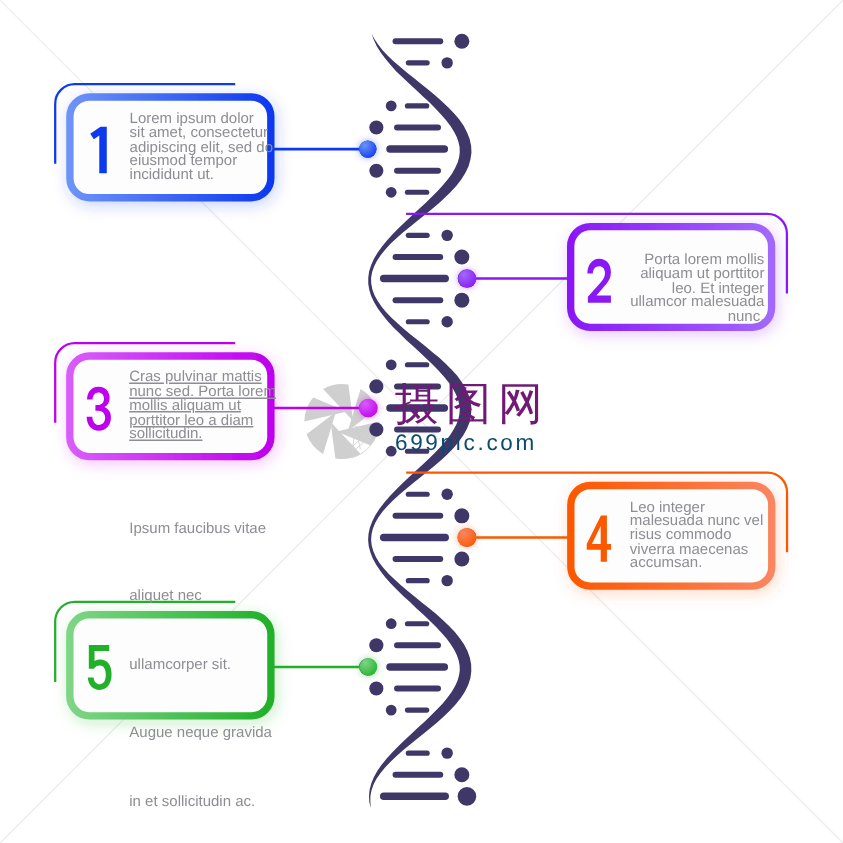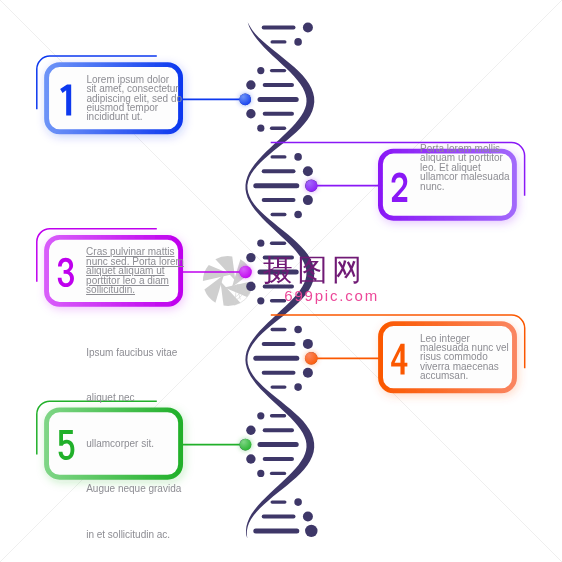--- a/index.html
+++ b/index.html
@@ -2,21 +2,21 @@
 <html><head>
 <meta charset="utf-8">
 <style>
 html,body{margin:0;padding:0;background:#fff;}
 body{width:562px;height:562px;overflow:hidden;font-family:"Liberation Sans",sans-serif;}
 #stage{position:relative;width:562px;height:562px;background:#fff;}
 #stage > svg{position:absolute;left:0;top:0;}
 .txt{position:absolute;display:flex;flex-direction:column;justify-content:center;font-size:10px;line-height:9.4px;color:#8d8d93;}
 .txt span{display:block;white-space:nowrap;}
 .wm-cn{position:absolute;left:262.8px;top:254.8px;font-size:30px;line-height:30px;color:#701a75;letter-spacing:4.6px;}
-.wm-dom{position:absolute;left:263.3px;top:288.1px;font-size:15px;line-height:15px;color:#ec4899;letter-spacing:1.8px;margin-left:21px;}
+.wm-dom{position:absolute;left:263.3px;top:288.1px;font-size:15px;line-height:15px;color:#0c4a6e;letter-spacing:1.8px;}
 </style>
 </head>
 <body>
 
 <div id="stage">
   <svg width="562" height="562" viewBox="0 0 562 562">
     <defs>
 <linearGradient id="g1" x1="0" y1="0" x2="1" y2="0">
           <stop offset="0" stop-color="#6d93f7"></stop>
           <stop offset="1" stop-color="#0d39ef"></stop>
@@ -284,31 +284,31 @@
   </svg>
 <div class="wm-cn">摄图网</div>
 <div class="wm-dom">699pic.com</div>
 <div class="txt" style="left:86.4px;top:64.65px;height:67.15px;">
       <span>Lorem ipsum dolor</span>
       <span>sit amet, consectetur</span>
       <span>adipiscing elit, sed do</span>
       <span>eiusmod tempor</span>
       <span>incididunt ut.</span>
     </div>
-<div class="txt" style="left:420.1px;top:134px;height:67.10px;">
+<div class="txt" style="left:420.1px;top:159px;height:67.10px;align-items:flex-end;">
       <span>Porta lorem mollis</span>
       <span>aliquam ut porttitor</span>
-      <span>leo. Et aliquet</span>
+      <span>leo. Et integer</span>
       <span>ullamcor malesuada</span>
       <span>nunc.</span>
     </div>
 <div class="txt" style="left:86.1px;top:237.35px;height:67.05px;text-decoration:underline;">
       <span>Cras pulvinar mattis</span>
       <span>nunc sed. Porta lorem</span>
-      <span>aliquet aliquam ut</span>
+      <span>mollis aliquam ut</span>
       <span>porttitor leo a diam</span>
       <span>sollicitudin.</span>
     </div>
 <div class="txt" style="left:419.9px;top:323.65px;height:67.10px;">
       <span>Leo integer</span>
       <span>malesuada nunc vel</span>
       <span>risus commodo</span>
       <span>viverra maecenas</span>
       <span>accumsan.</span>
     </div>

